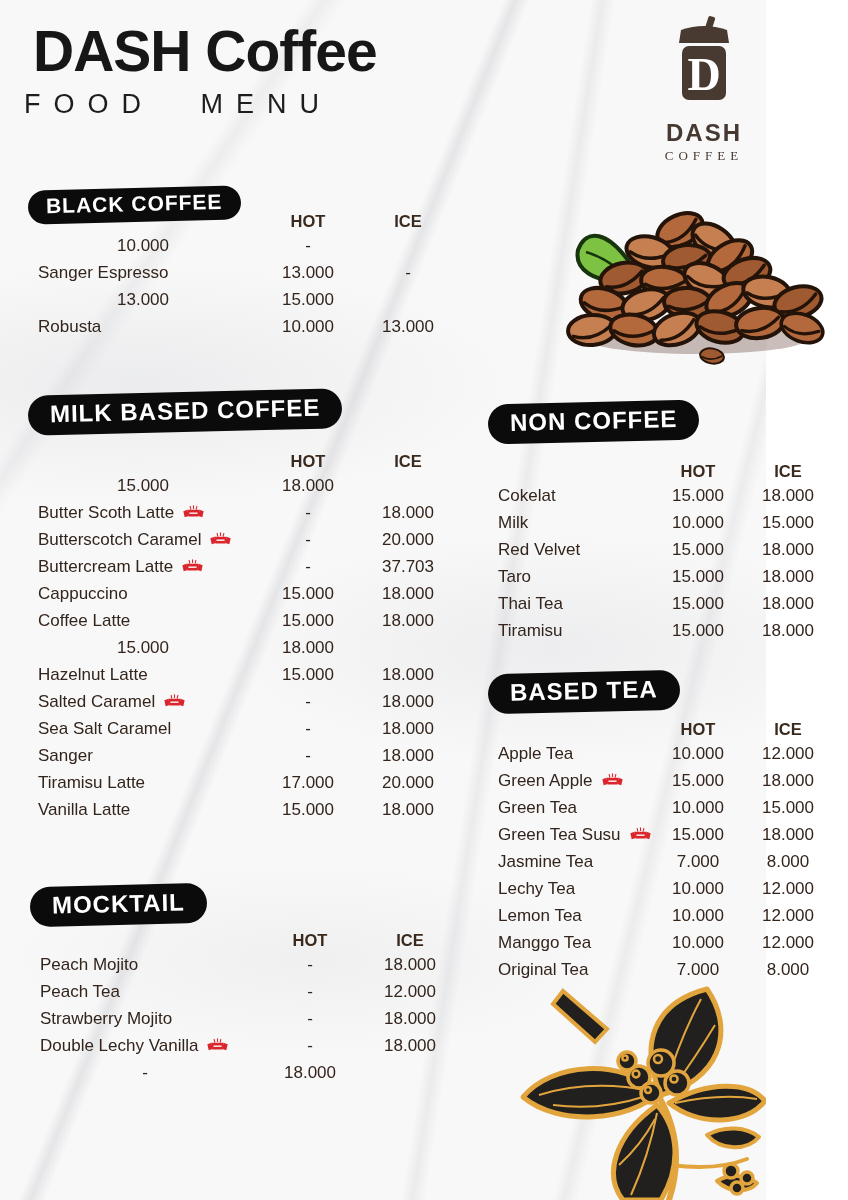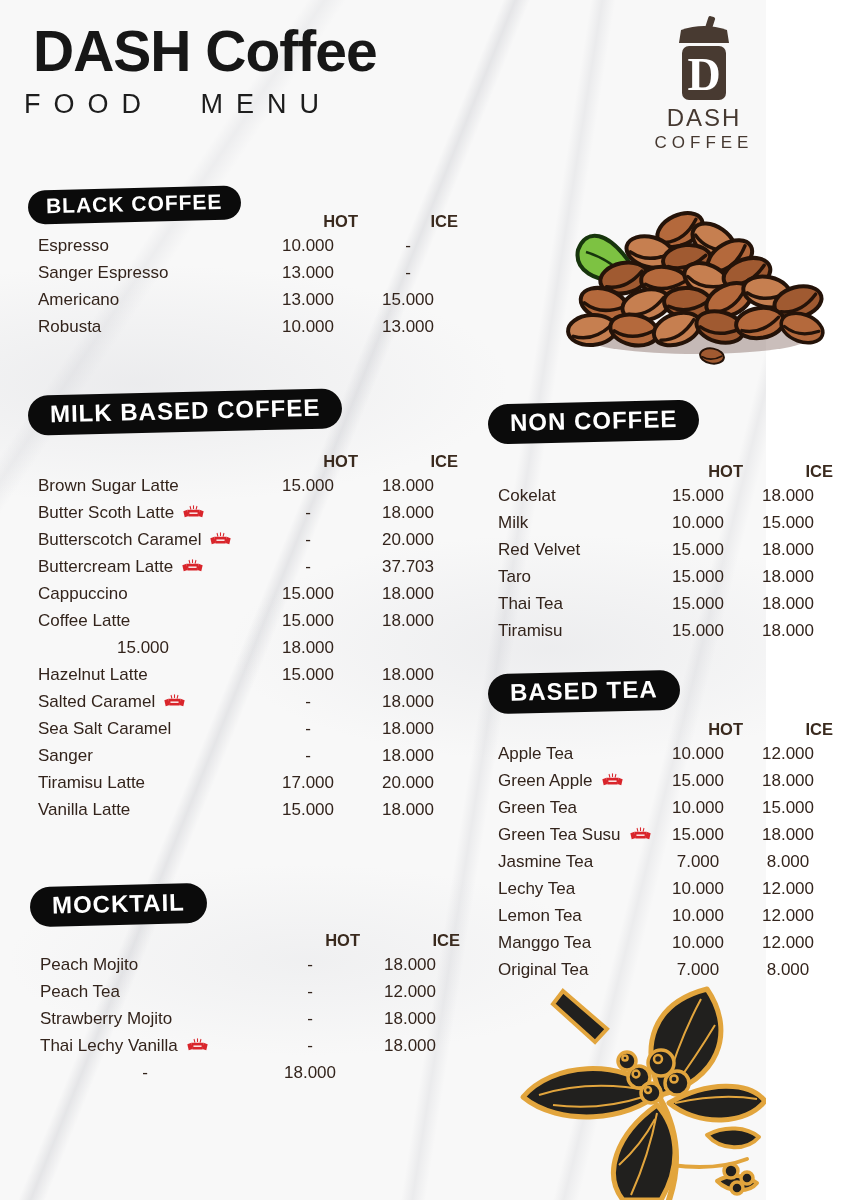--- a/index.html
+++ b/index.html
@@ -13,40 +13,40 @@
       linear-gradient(112deg, transparent 40.2%, rgba(160,162,172,.22) 41.2%, transparent 42.4%),
       linear-gradient(99deg, transparent 61.8%, rgba(165,167,177,.16) 63%, transparent 64.4%),
       linear-gradient(124deg, transparent 19.5%, rgba(170,172,182,.14) 20.6%, transparent 22%),
       linear-gradient(104deg, transparent 80%, rgba(160,162,172,.14) 81%, transparent 82.4%);
   }
   
   .title{position:absolute;left:33px;top:18px;font-size:57px;font-weight:700;color:#171717;letter-spacing:-1px}
   .subtitle{position:absolute;left:24px;top:89px;font-size:27px;font-weight:400;color:#1d1d1d;letter-spacing:13px;word-spacing:26px}
   .logo{position:absolute;right:6px;top:16px;width:112px;text-align:center;color:#463931}
   .logo svg{display:block;margin:0 auto}
-  .logo-name{font-size:24px;font-weight:400;letter-spacing:2px;margin-top:2px}
-  .logo-sub{font-family:Liberation Sans, sans-serif;font-size:17px;letter-spacing:5px;margin-top:1px}
+  .logo-name{font-size:24px;font-weight:700;letter-spacing:2px;margin-top:17px}
+  .logo-sub{font-family:Liberation Serif, serif;font-size:13px;letter-spacing:5px;margin-top:1px}
   
   .menu-sec{position:absolute}
   #sec-black{left:28px;top:188px;width:430px}
   #sec-milk{left:28px;top:392px;width:430px}
   #sec-non{left:488px;top:402px;width:345px}
   #sec-tea{left:488px;top:672px;width:345px}
   #sec-mock{left:30px;top:885px;width:430px}
   .pill{display:inline-block;background:#0b0b0b;color:#fff;font-weight:800;font-size:24px;
     letter-spacing:1px;padding:5px 22px 7px;border-radius:28px;transform:rotate(-1.4deg);white-space:nowrap}
   #sec-black .pill{font-size:21px;padding:4px 18px 6px}
   .head-row{display:grid;grid-template-columns:1fr 100px 100px;height:22px;align-items:center;
     font-weight:700;font-size:16.5px;color:#3a2a1e;margin-top:16px}
   #sec-black .head-row{margin-top:-12px}
   #sec-milk .head-row{margin-top:18px}
   #sec-non .head-row{margin-top:18px}
   #sec-tea .head-row{margin-top:6px}
   #sec-mock .head-row{margin-top:4px}
-  .head-row .col{text-align:right}
+  .head-row .col{text-align:center}
   .item-row{display:grid;grid-template-columns:1fr 100px 100px;height:27px;align-items:center;
     font-size:17px;color:#33241c}
   #sec-non .item-row,#sec-non .head-row,#sec-tea .item-row,#sec-tea .head-row{grid-template-columns:1fr 90px 90px}
   .item-name{display:flex;align-items:center;gap:8px;padding-left:10px;white-space:nowrap}
   .price{text-align:center}
   .badge{display:inline-flex;line-height:0}
   
   .beans{position:absolute;left:562px;top:190px;width:278px;height:175px}
   .plant{position:absolute;right:0;bottom:0;width:255px;height:215px}
 </style>
@@ -216,37 +216,31 @@
 
   <section class="menu-sec" id="sec-black">
     <div class="pill">BLACK COFFEE</div>
     <div class="head-row">
       <span></span>
       <span class="col">HOT</span>
       <span class="col">ICE</span>
     </div>
     <div>
         <div class="item-row">
-          <span class="item-name">
-            <span>Espresso</span>
-          </span>
           <span class="price">10.000</span>
           <span class="price">-</span>
         </div>
         <div class="item-row">
           <span class="item-name">
             <span>Sanger Espresso</span>
           </span>
           <span class="price">13.000</span>
           <span class="price">-</span>
         </div>
         <div class="item-row">
-          <span class="item-name">
-            <span>Americano</span>
-          </span>
           <span class="price">13.000</span>
           <span class="price">15.000</span>
         </div>
         <div class="item-row">
           <span class="item-name">
             <span>Robusta</span>
           </span>
           <span class="price">10.000</span>
           <span class="price">13.000</span>
         </div>
@@ -255,23 +249,20 @@
 
   <section class="menu-sec" id="sec-milk">
     <div class="pill">MILK BASED COFFEE</div>
     <div class="head-row">
       <span></span>
       <span class="col">HOT</span>
       <span class="col">ICE</span>
     </div>
     <div>
         <div class="item-row">
-          <span class="item-name">
-            <span>Brown Sugar Latte</span>
-          </span>
           <span class="price">15.000</span>
           <span class="price">18.000</span>
         </div>
         <div class="item-row">
           <span class="item-name">
             <span>Butter Scoth Latte</span>
             <span class="badge">
               <svg viewBox="0 0 34 22" width="23" height="15">
                 <g stroke="#d9252b" stroke-width="1.6" fill="none" stroke-linecap="round">
                   <path d="M13 6 L12 2"></path>
@@ -581,21 +572,21 @@
         </div>
         <div class="item-row">
           <span class="item-name">
             <span>Strawberry Mojito</span>
           </span>
           <span class="price">-</span>
           <span class="price">18.000</span>
         </div>
         <div class="item-row">
           <span class="item-name">
-            <span>Thai Lechy Vanilla</span>
+            <span>Double Lechy Vanilla</span>
             <span class="badge">
               <svg viewBox="0 0 34 22" width="23" height="15">
                 <g stroke="#d9252b" stroke-width="1.6" fill="none" stroke-linecap="round">
                   <path d="M13 6 L12 2"></path>
                   <path d="M17 5 L17 1"></path>
                   <path d="M21 6 L22 2"></path>
                 </g>
                 <path d="M8 7 L2 9 L4 18 L10 16 Z" fill="#d9252b"></path>
                 <path d="M26 7 L32 9 L30 18 L24 16 Z" fill="#d9252b"></path>
                 <path d="M8 7 h18 l-1.5 10 h-15 Z" fill="#d9252b"></path>

